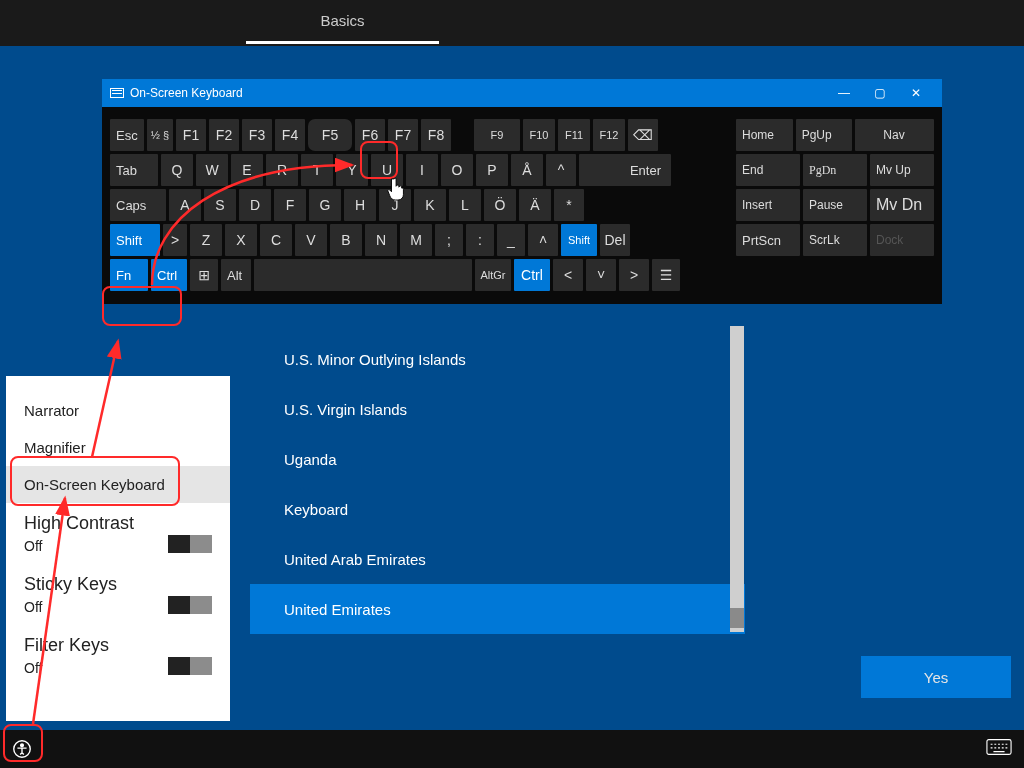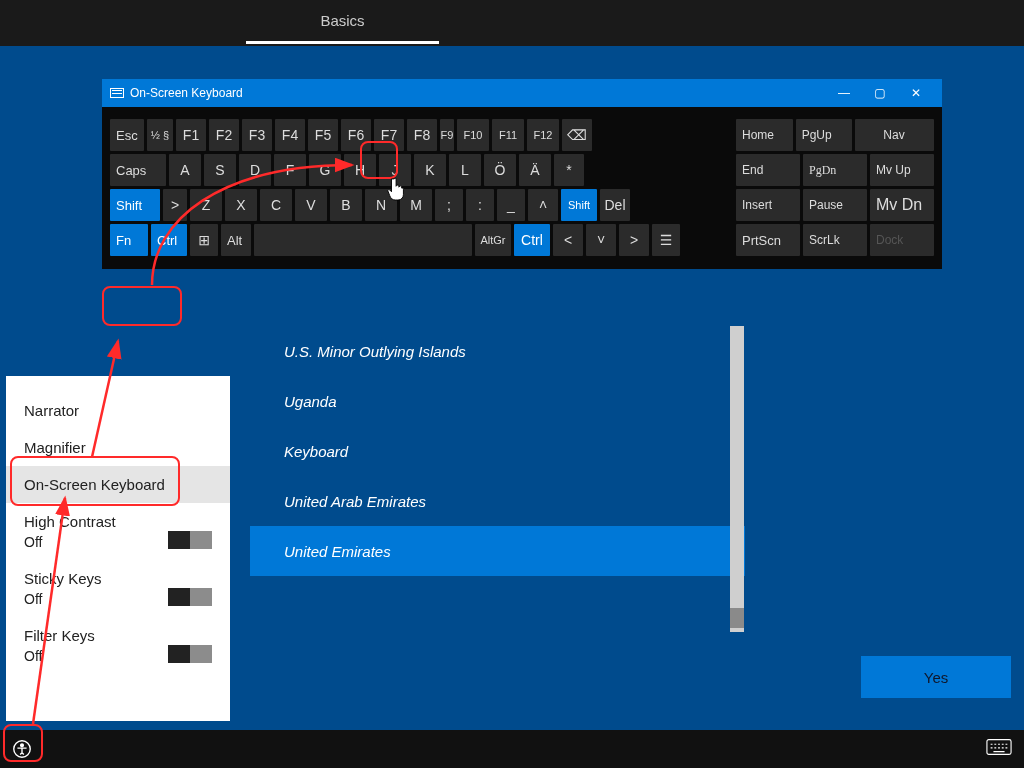--- a/index.html
+++ b/index.html
@@ -35,36 +35,36 @@
   
   .hand-cursor { position:absolute; width:22px; height:26px; pointer-events:none; }
 
   
   .hl { position:absolute; border:2px solid #ff2a2a; border-radius:8px; pointer-events:none; }
 
   
   svg.arrows { position:absolute; top:0; left:0; width:1024px; height:768px; pointer-events:none; }
 
   
-  .list-area { position:absolute; top:326px; left:250px; width:495px; height:306px; background:#004b8d;font-style:italic; }
+  .list-area { position:absolute; top:334px; left:250px; width:495px; height:306px; background:#004b8d; }
   .scroll-track { position:absolute; top:326px; left:730px; width:14px; height:306px; background:#cfcfcf; }
   .scroll-thumb { position:absolute; left:0; width:14px; background:#8a8a8a; }
   .list-item { height:50px; padding-left:34px; display:flex; align-items:center; color:#fff; font-size:15px; }
   .list-item.sel { background:#0078d7; }
 
   
-  .yes-btn { position:absolute; top:656px; left:861px; width:150px; height:42px; background:#0078d7; color:#0f172a; display:flex; align-items:center; justify-content:center; font-size:15px; }
+  .yes-btn { position:absolute; top:656px; left:861px; width:150px; height:42px; background:#0078d7; color:#e5e5e5; display:flex; align-items:center; justify-content:center; font-size:15px; }
 
   
   .ease-panel { position:absolute; top:376px; left:6px; width:224px; height:345px; background:#fff; color:#222; padding:16px 18px 0 18px; font-size:15px; }
   .ease-item { padding:10px 0; }
   .ease-item.clickable {}
   .ease-osk { background:#e5e5e5; margin:0 -18px; padding:10px 18px;}
   .toggle-row { display:flex; justify-content:space-between; align-items:center; }
-  .ease-label { font-size:15px; }
+  .ease-label { font-size:18px; }
   .ease-sub { font-size:14px; margin-top:4px; }
   .toggle { width:44px; height:18px; background:#8c8c8c; position:relative; }
   .toggle::after { content:""; position:absolute; left:0; top:0; width:22px; height:18px; background:#222; }
 
   
   .taskbar { position:absolute; bottom:0; left:0; right:0; height:38px; background:#111; }
   .tb-left { position:absolute; left:8px; top:6px; width:28px; height:26px; color:#fff; display:flex; align-items:center; justify-content:center; }
   .tb-right { position:absolute; right:10px; top:8px; width:28px; height:22px; color:#fff; }
 </style>
 </head>
@@ -87,29 +87,45 @@
     <div class="kb">
       <div class="kb-left">
 
         <div class="row" id="r0">
             <div class="key left" style="width: 34px;">Esc</div>
             <div class="key small" style="width: 26px;">½ §</div>
             <div class="key" style="width: 30px;">F1</div>
             <div class="key" style="width: 30px;">F2</div>
             <div class="key" style="width: 30px;">F3</div>
             <div class="key" style="width: 30px;">F4</div>
-            <div class="key" style="width: 30px;">F5</div>
+            <div class="key" style="width: 44px; border-radius: 7px;">F5</div>
             <div class="key" style="width: 30px;">F6</div>
             <div class="key" style="width: 30px;">F7</div>
             <div class="key" style="width: 30px;">F8</div>
-            <div class="key small" style="width: 14px;">F9</div>
+            <div class="key small" style="width: 46px; margin-left: 20px;">F9</div>
             <div class="key small" style="width: 32px;">F10</div>
             <div class="key small" style="width: 32px;">F11</div>
             <div class="key small" style="width: 32px;">F12</div>
             <div class="key" style="width: 30px;">⌫</div>
+          </div>
+        <div class="row" id="r1">
+            <div class="key left" style="width: 48px;">Tab</div>
+            <div class="key" style="width: 32px;">Q</div>
+            <div class="key" style="width: 32px;">W</div>
+            <div class="key" style="width: 32px;">E</div>
+            <div class="key" style="width: 32px;">R</div>
+            <div class="key" style="width: 32px;">T</div>
+            <div class="key" style="width: 32px;">Y</div>
+            <div class="key" style="width: 32px;">U</div>
+            <div class="key" style="width: 32px;">I</div>
+            <div class="key" style="width: 32px;">O</div>
+            <div class="key" style="width: 32px;">P</div>
+            <div class="key" style="width: 32px;">Å</div>
+            <div class="key" style="width: 30px;">^</div>
+            <div class="key left" style="width: 92px; justify-content: flex-end; padding-right: 10px;">Enter</div>
           </div>
         <div class="row" id="r2">
             <div class="key left" style="width: 56px;">Caps</div>
             <div class="key" style="width: 32px;">A</div>
             <div class="key" style="width: 32px;">S</div>
             <div class="key" style="width: 32px;">D</div>
             <div class="key" style="width: 32px;">F</div>
             <div class="key" style="width: 32px;">G</div>
             <div class="key" style="width: 32px;">H</div>
             <div class="key" style="width: 32px;">J</div>
@@ -171,20 +187,21 @@
             <div class="key left" style="font-size: 12px;">ScrLk</div>
             <div class="key left dim" style="font-size: 12px;">Dock</div>
           </div>
       </div>
     </div>
   </div>
 </div>
 
 <div class="list-area" id="country-list">
     <div class="list-item">U.S. Minor Outlying Islands</div>
+    <div class="list-item">U.S. Virgin Islands</div>
     <div class="list-item">Uganda</div>
     <div class="list-item">Keyboard</div>
     <div class="list-item">United Arab Emirates</div>
     <div class="list-item sel">United Emirates</div>
   </div>
 <div class="scroll-track">
   <div class="scroll-thumb" style="top:282px;height:20px;"></div>
 </div>
 
 <div class="yes-btn">Yes</div>

